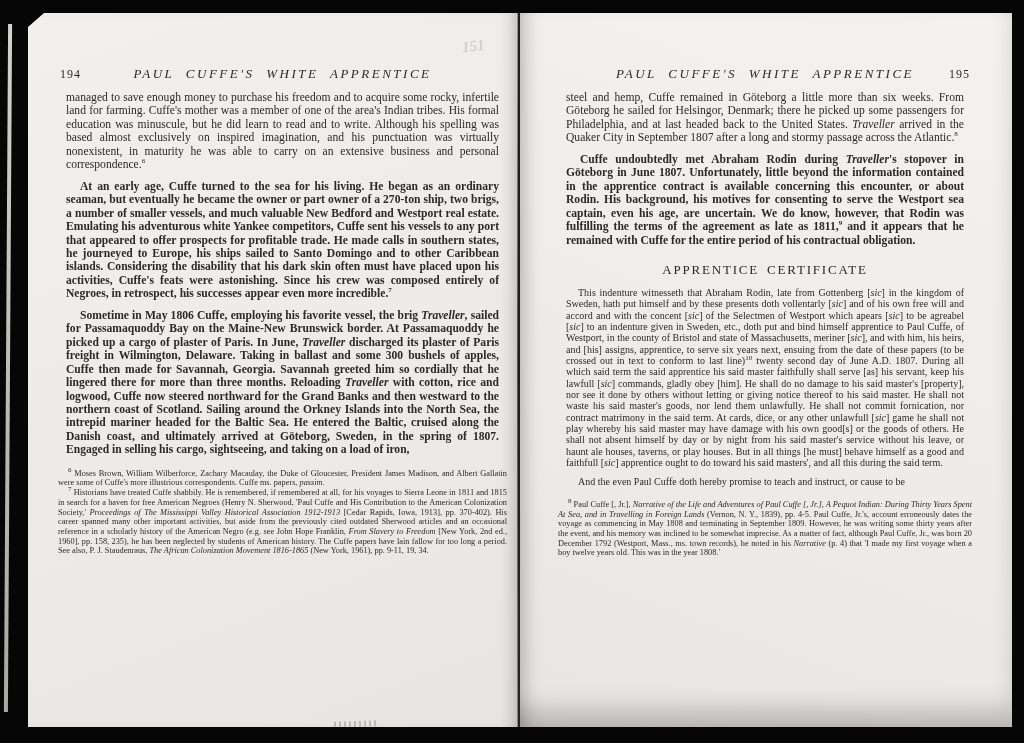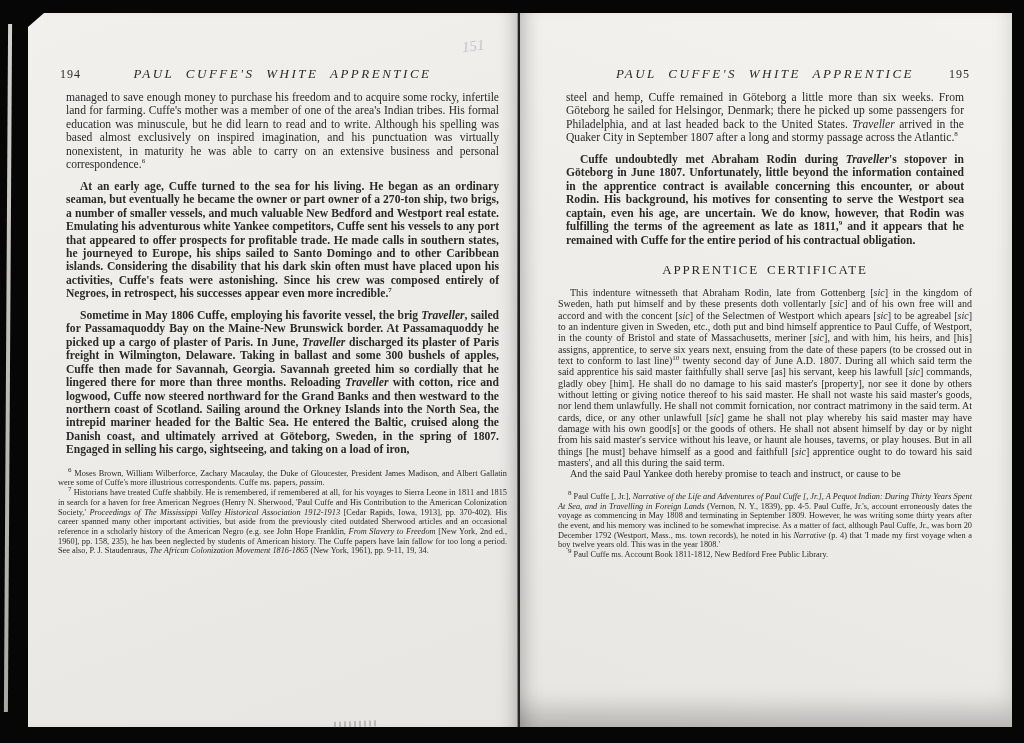--- a/index.html
+++ b/index.html
@@ -33,21 +33,21 @@
   .folio { position:absolute; top:1px; font-style:normal; font-size:12px; letter-spacing:1px; }
   .folio.fl { left:2px; } .folio.fr { right:2px; }
 
   .bodyp { font-size:11.6px; line-height:13.45px; text-align:justify; margin:8px; }
   .bodyp.indent { text-indent:14px;font-weight:bold; }
   sup { font-size:7px; line-height:0; vertical-align:super; letter-spacing:0; }
 
   .section-heading { text-align:center; font-size:13px; letter-spacing:1.8px; word-spacing:3px;
                      margin:15px 0 9px 0; }
 
-  .certp { font-size:10px; line-height:11.35px; text-align:justify; margin:0; }
+  .certp { font-size:10px; line-height:11.35px; text-align:justify; margin:8px; }
   .certp.indent { text-indent:12px; }
 
   .footnotes { margin-top:12px;font-family:Liberation Serif, serif; }
   .fnp { font-size:8.3px; line-height:9.7px; text-align:justify; margin:0; }
   .fnp.indent { text-indent:10px; }
 
   .pencil-mark { position:absolute; left:434px; top:25px; font-size:15px; font-style:italic;
                  color:rgba(110,110,108,0.35); transform:rotate(-7deg); filter:blur(0.4px); }
   .edge-smudge { position:absolute; left:334px; top:721px; width:42px; height:6px; opacity:.55;
                  background:repeating-linear-gradient(90deg,rgba(85,85,82,.55) 0 2px,transparent 2px 5px);
@@ -88,24 +88,23 @@
         <span>PAUL CUFFE'S WHITE APPRENTICE</span>
         <span class="folio fr">195</span>
       </div>
       <div>
           <p class="bodyp">steel and hemp, Cuffe remained in Göteborg a little more than six weeks. From Göteborg he sailed for Helsingor, Denmark; there he picked up some passengers for Philadelphia, and at last headed back to the United States. <i>Traveller</i> arrived in the Quaker City in September 1807 after a long and stormy passage across the Atlantic.<sup>8</sup></p>
           <p class="bodyp indent">Cuffe undoubtedly met Abraham Rodin during <i>Traveller</i>'s stopover in Göteborg in June 1807. Unfortunately, little beyond the information contained in the apprentice contract is available concerning this encounter, or about Rodin. His background, his motives for consenting to serve the Westport sea captain, even his age, are uncertain. We do know, however, that Rodin was fulfilling the terms of the agreement as late as 1811,<sup>9</sup> and it appears that he remained with Cuffe for the entire period of his contractual obligation.</p>
         </div>
       <div class="section-heading">APPRENTICE CERTIFICATE</div>
       <div>
           <p class="certp indent">This indenture witnesseth that Abraham Rodin, late from Gottenberg [<i>sic</i>] in the kingdom of Sweden, hath put himself and by these presents doth vollentarly [<i>sic</i>] and of his own free will and accord and with the concent [<i>sic</i>] of the Selectmen of Westport which apears [<i>sic</i>] to be agreabel [<i>sic</i>] to an indenture given in Sweden, etc., doth put and bind himself apprentice to Paul Cuffe, of Westport, in the county of Bristol and state of Massachusetts, meriner [<i>sic</i>], and with him, his heirs, and [his] assigns, apprentice, to serve six years next, ensuing from the date of these papers (to be crossed out in text to conform to last line)<sup>10</sup> twenty second day of June A.D. 1807. During all which said term the said apprentice his said master faithfully shall serve [as] his servant, keep his lawfull [<i>sic</i>] commands, gladly obey [him]. He shall do no damage to his said master's [property], nor see it done by others without letting or giving notice thereof to his said master. He shall not waste his said master's goods, nor lend them unlawfully. He shall not commit fornication, nor contract matrimony in the said term. At cards, dice, or any other unlawfull [<i>sic</i>] game he shall not play whereby his said master may have damage with his own good[s] or the goods of others. He shall not absent himself by day or by night from his said master's service without his leave, or haunt ale houses, taverns, or play houses. But in all things [he must] behave himself as a good and faithfull [<i>sic</i>] apprentice ought to do toward his said masters', and all this during the said term.</p>
-          <p class="certp indent">And the said Paul Yankee doth hereby promise to teach and instruct, or cause to be</p>
+          <p class="certp indent">And the even Paul Cuffe doth hereby promise to teach and instruct, or cause to be</p>
         </div>
       <div class="footnotes">
           <p class="fnp indent"><sup>8</sup> Paul Cuffe [, Jr.], <i>Narrative of the Life and Adventures of Paul Cuffe [, Jr.], A Pequot Indian: During Thirty Years Spent At Sea, and in Travelling in Foreign Lands</i> (Vernon, N. Y., 1839), pp. 4-5. Paul Cuffe, Jr.'s, account erroneously dates the voyage as commencing in May 1808 and terminating in September 1809. However, he was writing some thirty years after the event, and his memory was inclined to be somewhat imprecise. As a matter of fact, although Paul Cuffe, Jr., was born 20 December 1792 (Westport, Mass., ms. town records), he noted in his <i>Narrative</i> (p. 4) that 'I made my first voyage when a boy twelve years old. This was in the year 1808.'</p>
-          <p class="fnp indent"><sup>9</sup> Paul Cuffe ms. Account Book 1811-1812, New Bedford Free Public Library.</p>
         </div>
     </div>
   </div>
 
   <div class="edge-smudge"></div>
 
 </div>
 
 </body></html>

